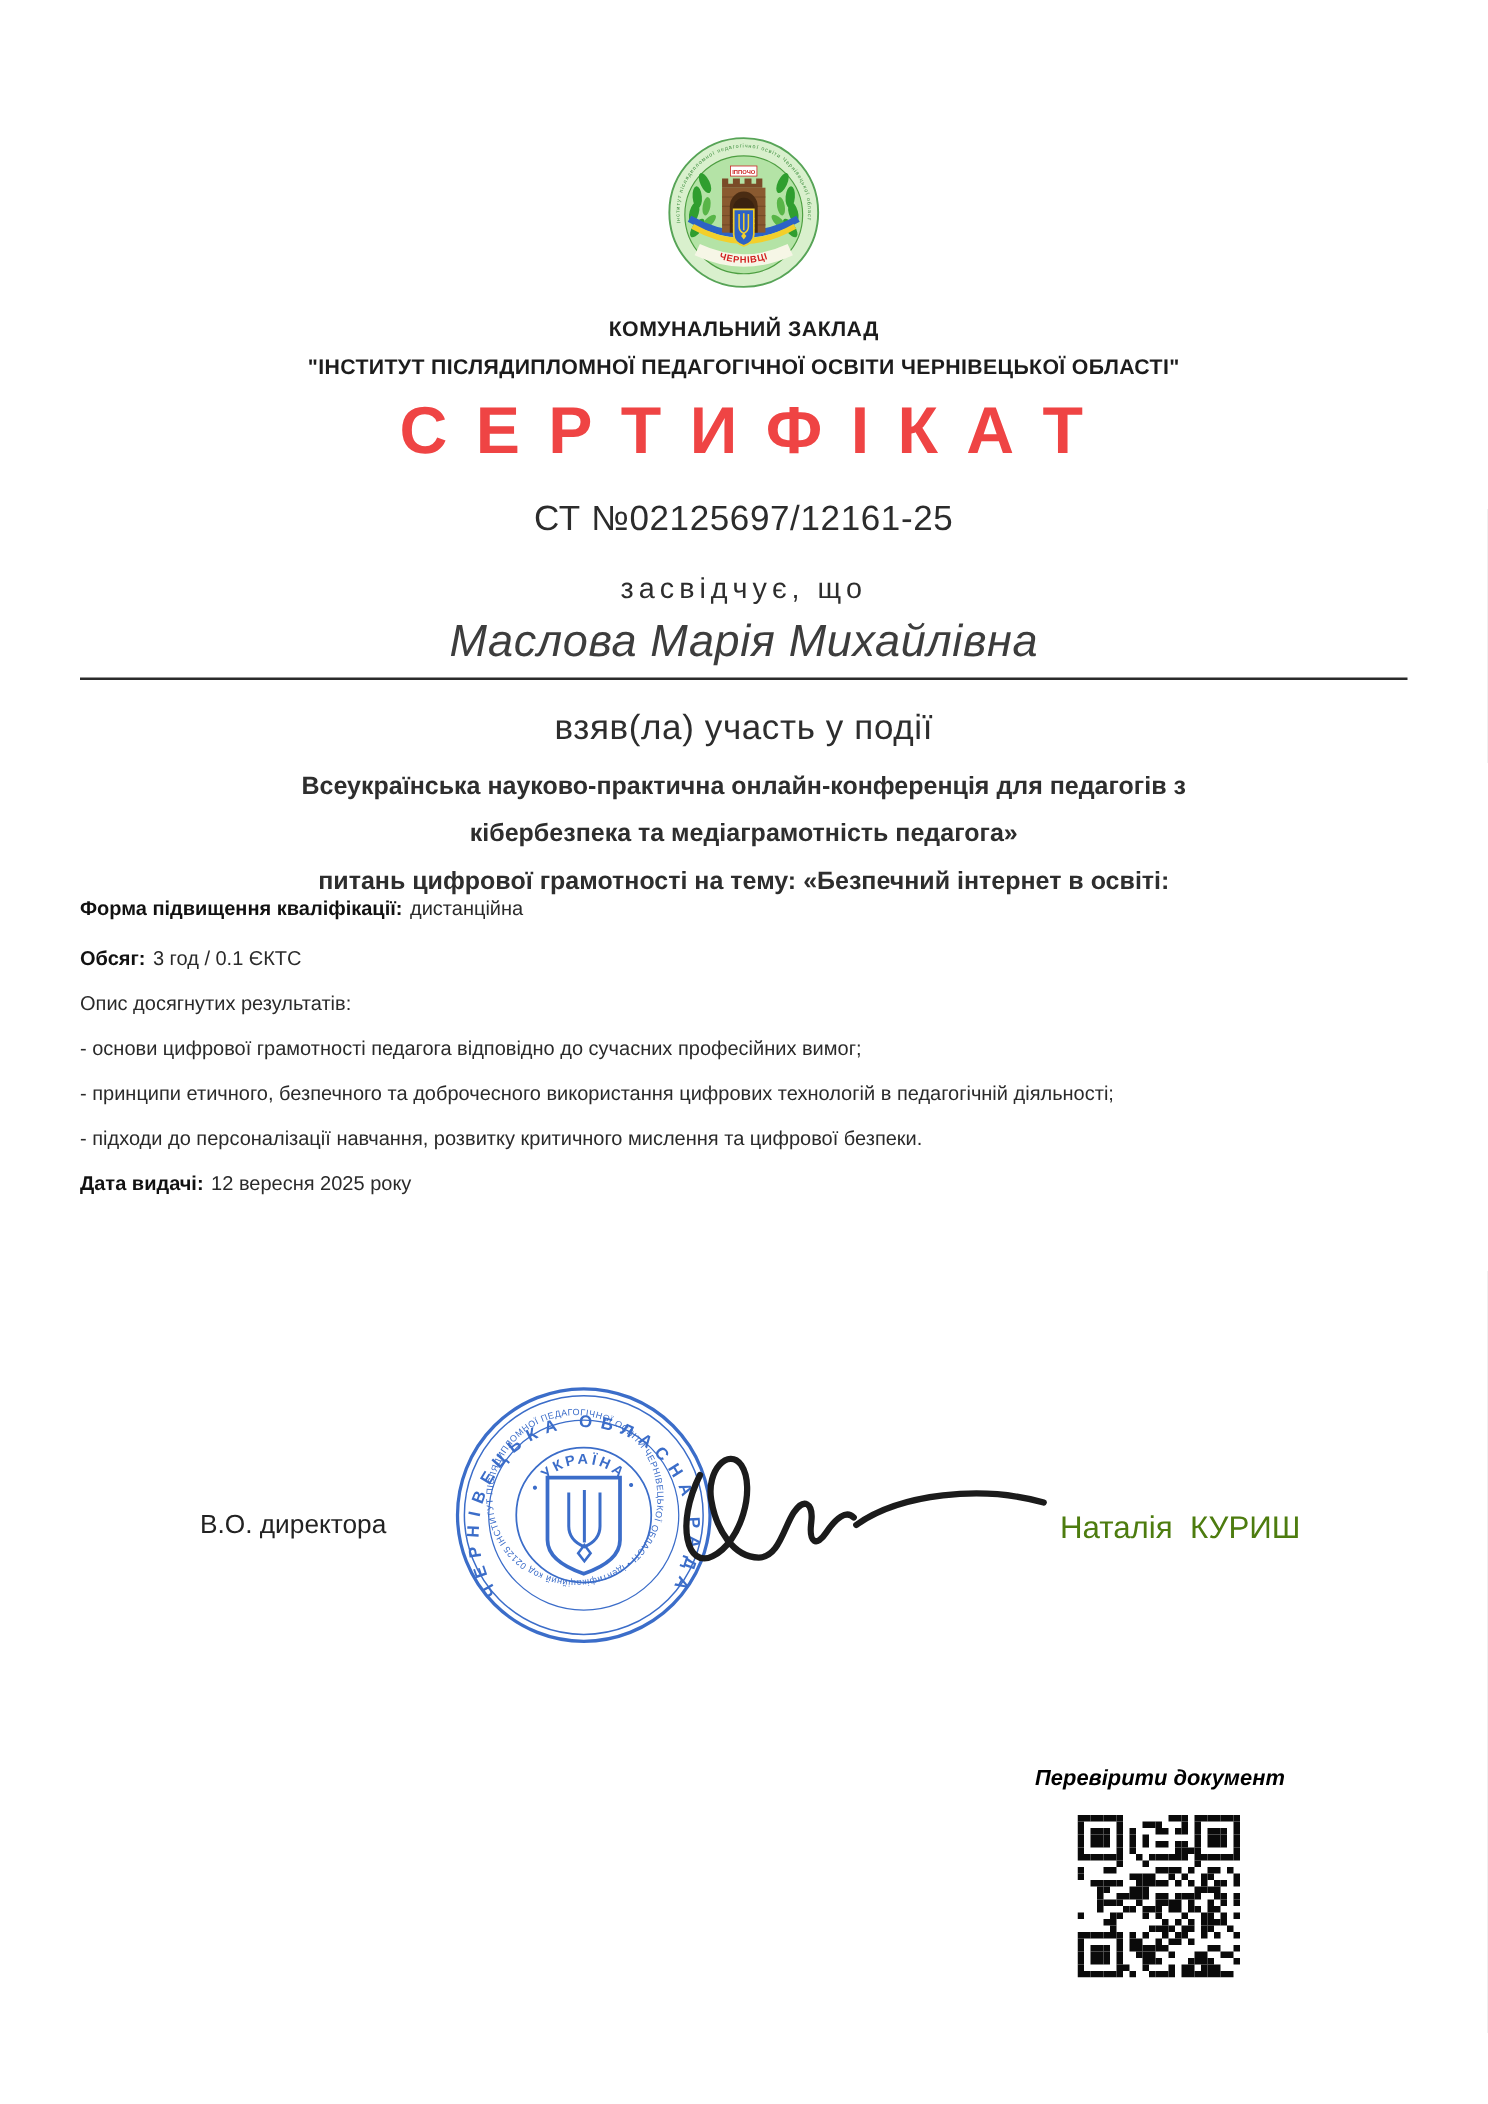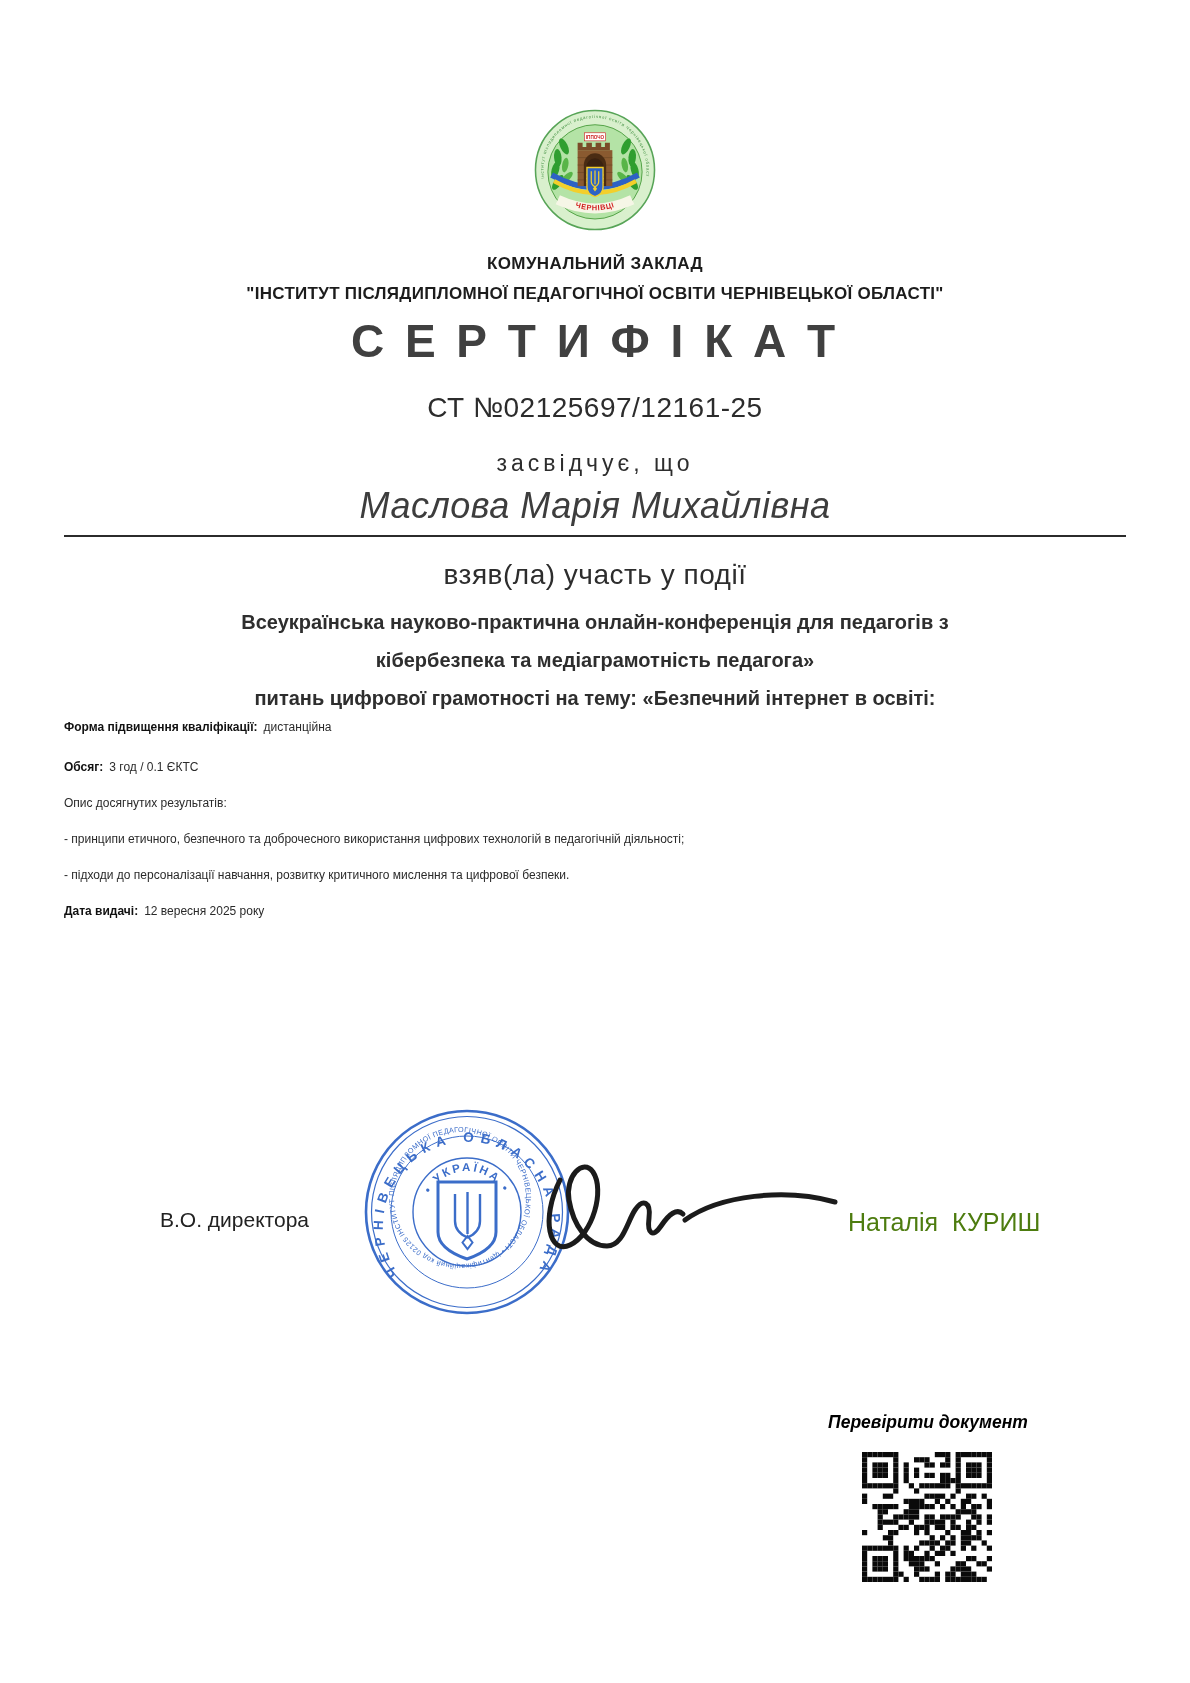--- a/index.html
+++ b/index.html
@@ -2,28 +2,28 @@
 <html><head>
 <meta charset="utf-8">
 <style>
   html,body{margin:0;padding:0;background:#e8e8e8;}
   .page{position:relative;width:1190px;height:1683px;margin:0 auto;background:#ffffff;
         font-family:"Liberation Sans","DejaVu Sans",sans-serif;color:#222;overflow:hidden;}
   .center{text-align:center;}
   .logo-wrap{width:124px;height:124px;margin:108px auto 0;}
   .org1{margin-top:22px;font-size:17px;font-weight:700;color:#1c1c1c;letter-spacing:.4px;}
   .org2{margin-top:10px;font-size:17px;font-weight:700;color:#1c1c1c;letter-spacing:.3px;}
-  .cert-title{margin-top:10px;font-size:46px;font-weight:700;color:#404040;letter-spacing:4px;}
+  .cert-title{margin-top:10px;font-size:53px;font-weight:700;color:#ef4444;letter-spacing:4px;}
   .cert-number{margin-top:24px;font-size:28px;font-weight:400;color:#2c2c2c;letter-spacing:.5px;}
   .certifies{margin-top:26px;font-size:23px;font-weight:400;color:#2d2d2d;letter-spacing:4px;}
   .holder-name{margin-top:8px;font-size:36px;font-style:italic;font-weight:500;color:#3d3d3d;letter-spacing:.5px;text-align:center;}
   .rule{width:1062px;margin:8px auto 0;border-top:2px solid #2b2b2b;height:0;}
   .participation{margin-top:22px;font-size:28px;font-weight:400;color:#2d2d2d;letter-spacing:.5px;}
   .event-title{margin:12px auto 0;max-width:1040px;font-size:20px;font-weight:700;color:#2e2e2e;line-height:38px;}
-  .details{position:absolute;left:64px;top:712px;width:1062px;font-size:12px;color:#2a2a2a;}
+  .details{position:absolute;left:64px;top:712px;width:1062px;font-size:16px;color:#2a2a2a;}
   .details p{margin:0 0 5px 0;line-height:31px;}
   .details p.gap{margin-bottom:9px;}
   .lbl{font-weight:700;color:#111;}
   .val{margin-left:6px;}
   .sig-role{position:absolute;left:160px;top:1208px;font-size:21px;color:#222;}
   .sig-name{position:absolute;left:848px;top:1208px;font-size:25px;font-weight:500;color:#4d7c0f;white-space:pre;}
   .stamp{position:absolute;left:362px;top:1107px;width:210px;height:210px;opacity:.93;}
   .signature{position:absolute;left:535px;top:1150px;width:310px;height:120px;}
   .verify{position:absolute;left:818px;top:1412px;width:220px;text-align:center;
           font-size:17.5px;font-weight:700;font-style:italic;color:#000000;}
@@ -110,20 +110,21 @@
   </div>
 
   <div class="details">
     <p class="gap">
       <span class="lbl">Форма підвищення кваліфікації:</span><span class="val">дистанційна</span>
     </p>
     <p>
       <span class="lbl">Обсяг:</span><span class="val">3 год / 0.1 ЄКТС</span>
     </p>
     <p>Опис досягнутих результатів:</p>
+    <p>- основи цифрової грамотності педагога відповідно до сучасних професійних вимог;</p>
     <p>- принципи етичного, безпечного та доброчесного використання цифрових технологій в педагогічній діяльності;</p>
     <p>- підходи до персоналізації навчання, розвитку критичного мислення та цифрової безпеки.</p>
     <p>
       <span class="lbl">Дата видачі:</span><span class="val">12 вересня 2025 року</span>
     </p>
   </div>
 
   <div class="sig-role">В.О. директора</div>
   <div class="sig-name">Наталія  КУРИШ</div>
 

